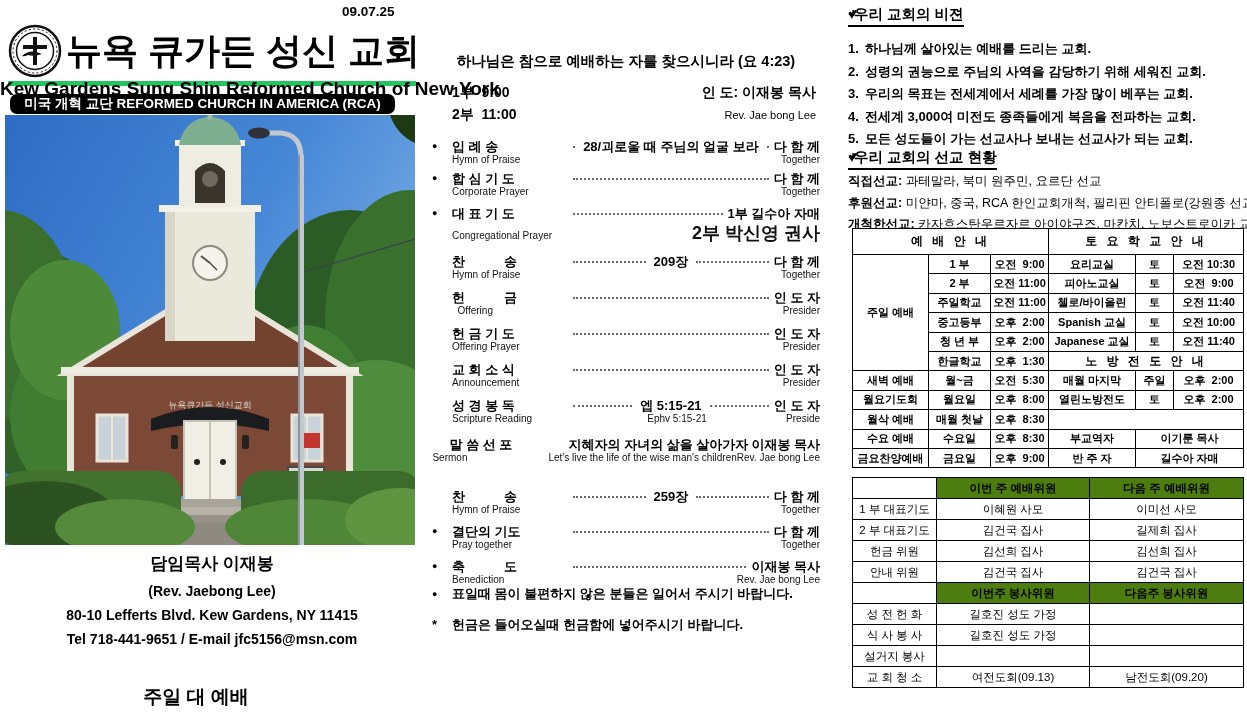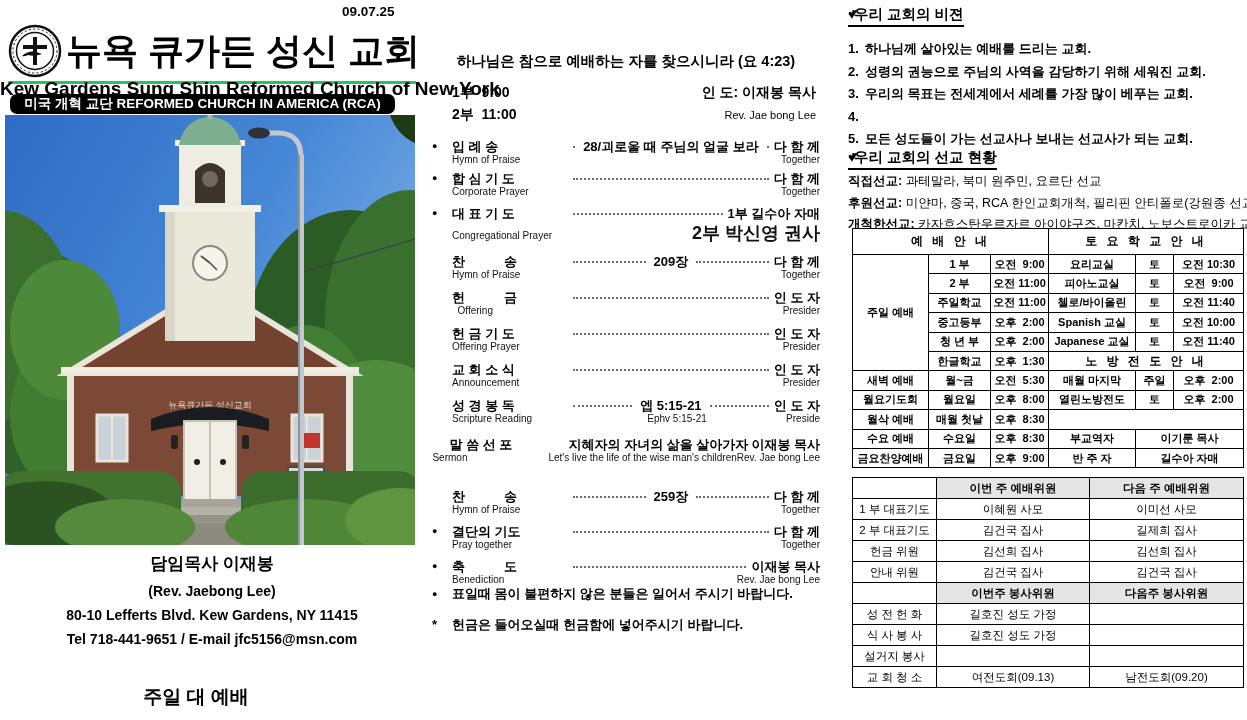--- a/index.html
+++ b/index.html
@@ -2,21 +2,21 @@
 <html><head>
 <meta charset="utf-8">
 <style>
   html,body{margin:0;padding:0;background:#fff;}
   .page{position:relative;width:1247px;height:720px;background:#fff;overflow:hidden;
         font-family:"Liberation Sans","DejaVu Sans",sans-serif;color:#000;padding-left:40px;}
 
   
   .date{position:absolute;left:342px;top:4px;font-size:13.5px;font-weight:700;}
   .brand{position:absolute;left:8px;top:24px;width:408px;display:flex;align-items:center;
-         border-bottom:3px solid #22c55e;padding-bottom:3px;}
+         border-bottom:5px solid #22c55e;padding-bottom:3px;}
   .brand svg{flex:0 0 auto;margin-right:4px;}
   .name-ko{font-size:36px;font-weight:800;white-space:nowrap;letter-spacing:0px;}
   .name-en{position:absolute;left:0;top:78px;width:424px;text-align:center;
            font-size:19px;font-weight:700;white-space:nowrap;}
   .rca{position:absolute;left:10px;top:94px;width:385px;height:20px;background:#000;color:#fff;
        border-radius:7px;display:flex;align-items:center;justify-content:center;
        font-size:13.5px;font-weight:700;white-space:nowrap;}
   .photo{position:absolute;left:5px;top:115px;width:410px;height:430px;}
   .pastor{position:absolute;left:0;top:552px;width:424px;text-align:center;}
   .pastor .l1{font-size:17px;font-weight:800;margin-bottom:8px;}
@@ -80,21 +80,21 @@
   td{border:1px solid #000;text-align:center;vertical-align:middle;padding:0;
      overflow:hidden;white-space:pre;}
   .sched{left:4px;top:228px;width:391px;border:1.5px solid #000;}
   .sched td{font-size:11px;font-weight:700;}
   .sched tr{height:19.4px;}
   .sched tr:first-child{height:26px;}
   .sched td.sh{font-size:12px;letter-spacing:3px;}
   .comm{left:4px;top:477px;width:391px;border:1.5px solid #000;}
   .comm td{font-size:11.5px;font-weight:500;}
   .comm tr{height:21px;}
-  .comm td.hd{font-weight:800;background:#e5e5e5;}
+  .comm td.hd{font-weight:800;background:#4d7c0f;}
   .comm td.lb{font-weight:400;}
 </style>
 </head>
 <body>
 
 <div class="page">
 
   <div class="date">09.07.25</div>
 
   <div class="brand">
@@ -440,20 +440,21 @@
       <span class="v-txt">성령의 권능으로 주님의 사역을 감당하기 위해 세워진 교회.</span>
     </div>
 
     <div class="v-item">
       <span class="v-num">3.</span>
       <span class="v-txt">우리의 목표는 전세계에서 세례를 가장 많이 베푸는 교회.</span>
     </div>
 
     <div class="v-item">
       <span class="v-num">4.</span>
+      <span class="v-txt">전세계 3,000여 미전도 종족들에게 복음을 전파하는 교회.</span>
     </div>
 
     <div class="v-item">
       <span class="v-num">5.</span>
       <span class="v-txt">모든 성도들이 가는 선교사나 보내는 선교사가 되는 교회.</span>
     </div>
   </div>
     <div class="mt">
       <span class="r-title"><span class="hearts"><span class="h1">♥</span><span class="h2">♥</span></span><span>우리 교회의 선교 현황</span></span>
     </div>

